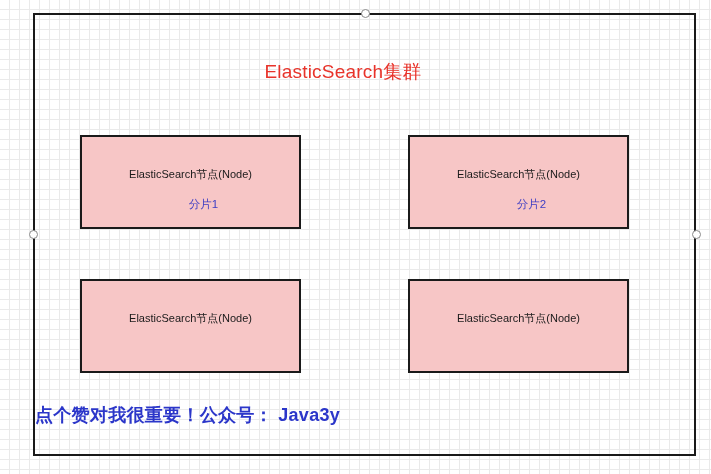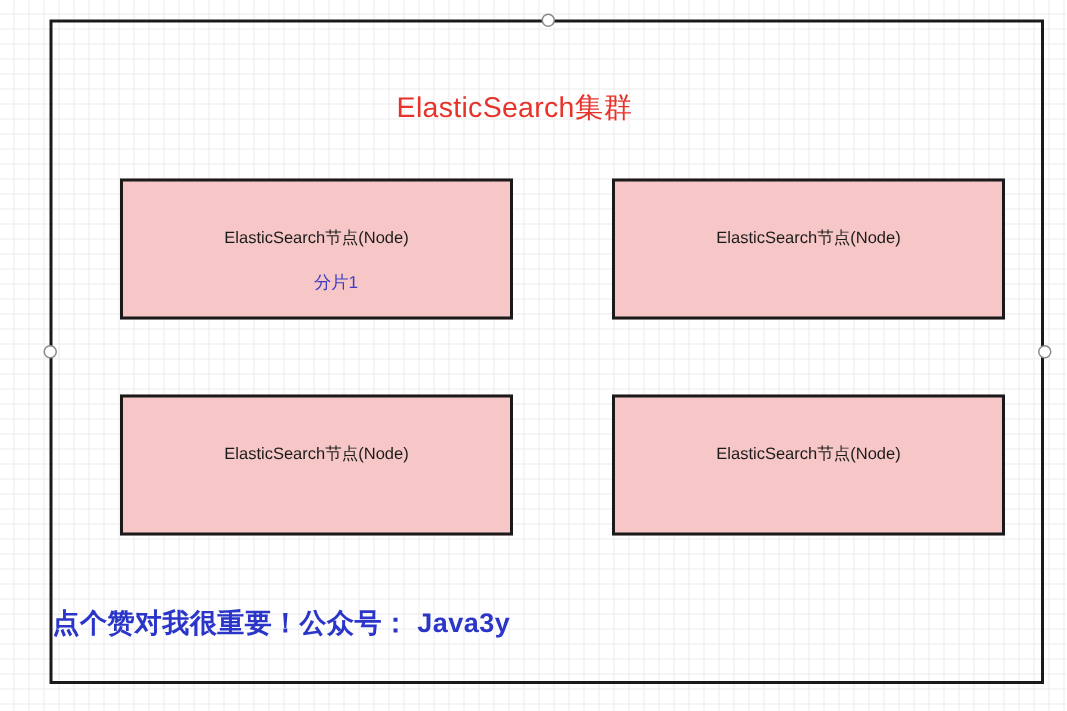--- a/index.html
+++ b/index.html
@@ -56,25 +56,26 @@
     width: 616px;
     text-align: center;
     color: #e8332a;
     font-size: 19px;
     font-weight: 400;
     letter-spacing: 0.2px;
   }
 
   .node {
     position: absolute;
-    width: 262px;
+    width: 221px;
     height: 94px;
     background: #f7c6c6;
     border: 2px solid #1a1a1a;
     box-sizing: border-box;
+    margin-top: 16px;
   }
   #node-0 { left: 45px;  top: 104px; }
   #node-1 { left: 373px; top: 104px; }
   #node-2 { left: 45px;  top: 248px; }
   #node-3 { left: 373px; top: 248px; }
 
   .node-label {
     position: absolute;
     left: 0;
     top: 30px;
@@ -114,20 +115,21 @@
 
     <div id="cluster-title">ElasticSearch集群</div>
 
     <div class="node" id="node-0">
       <div class="node-label">ElasticSearch节点(Node)</div>
       <div class="node-shard">分片1</div>
     </div>
 
     <div class="node" id="node-1">
       <div class="node-label">ElasticSearch节点(Node)</div>
+      <div class="node-shard">分片2</div>
     </div>
 
     <div class="node" id="node-2">
       <div class="node-label">ElasticSearch节点(Node)</div>
     </div>
 
     <div class="node" id="node-3">
       <div class="node-label">ElasticSearch节点(Node)</div>
     </div>
 

